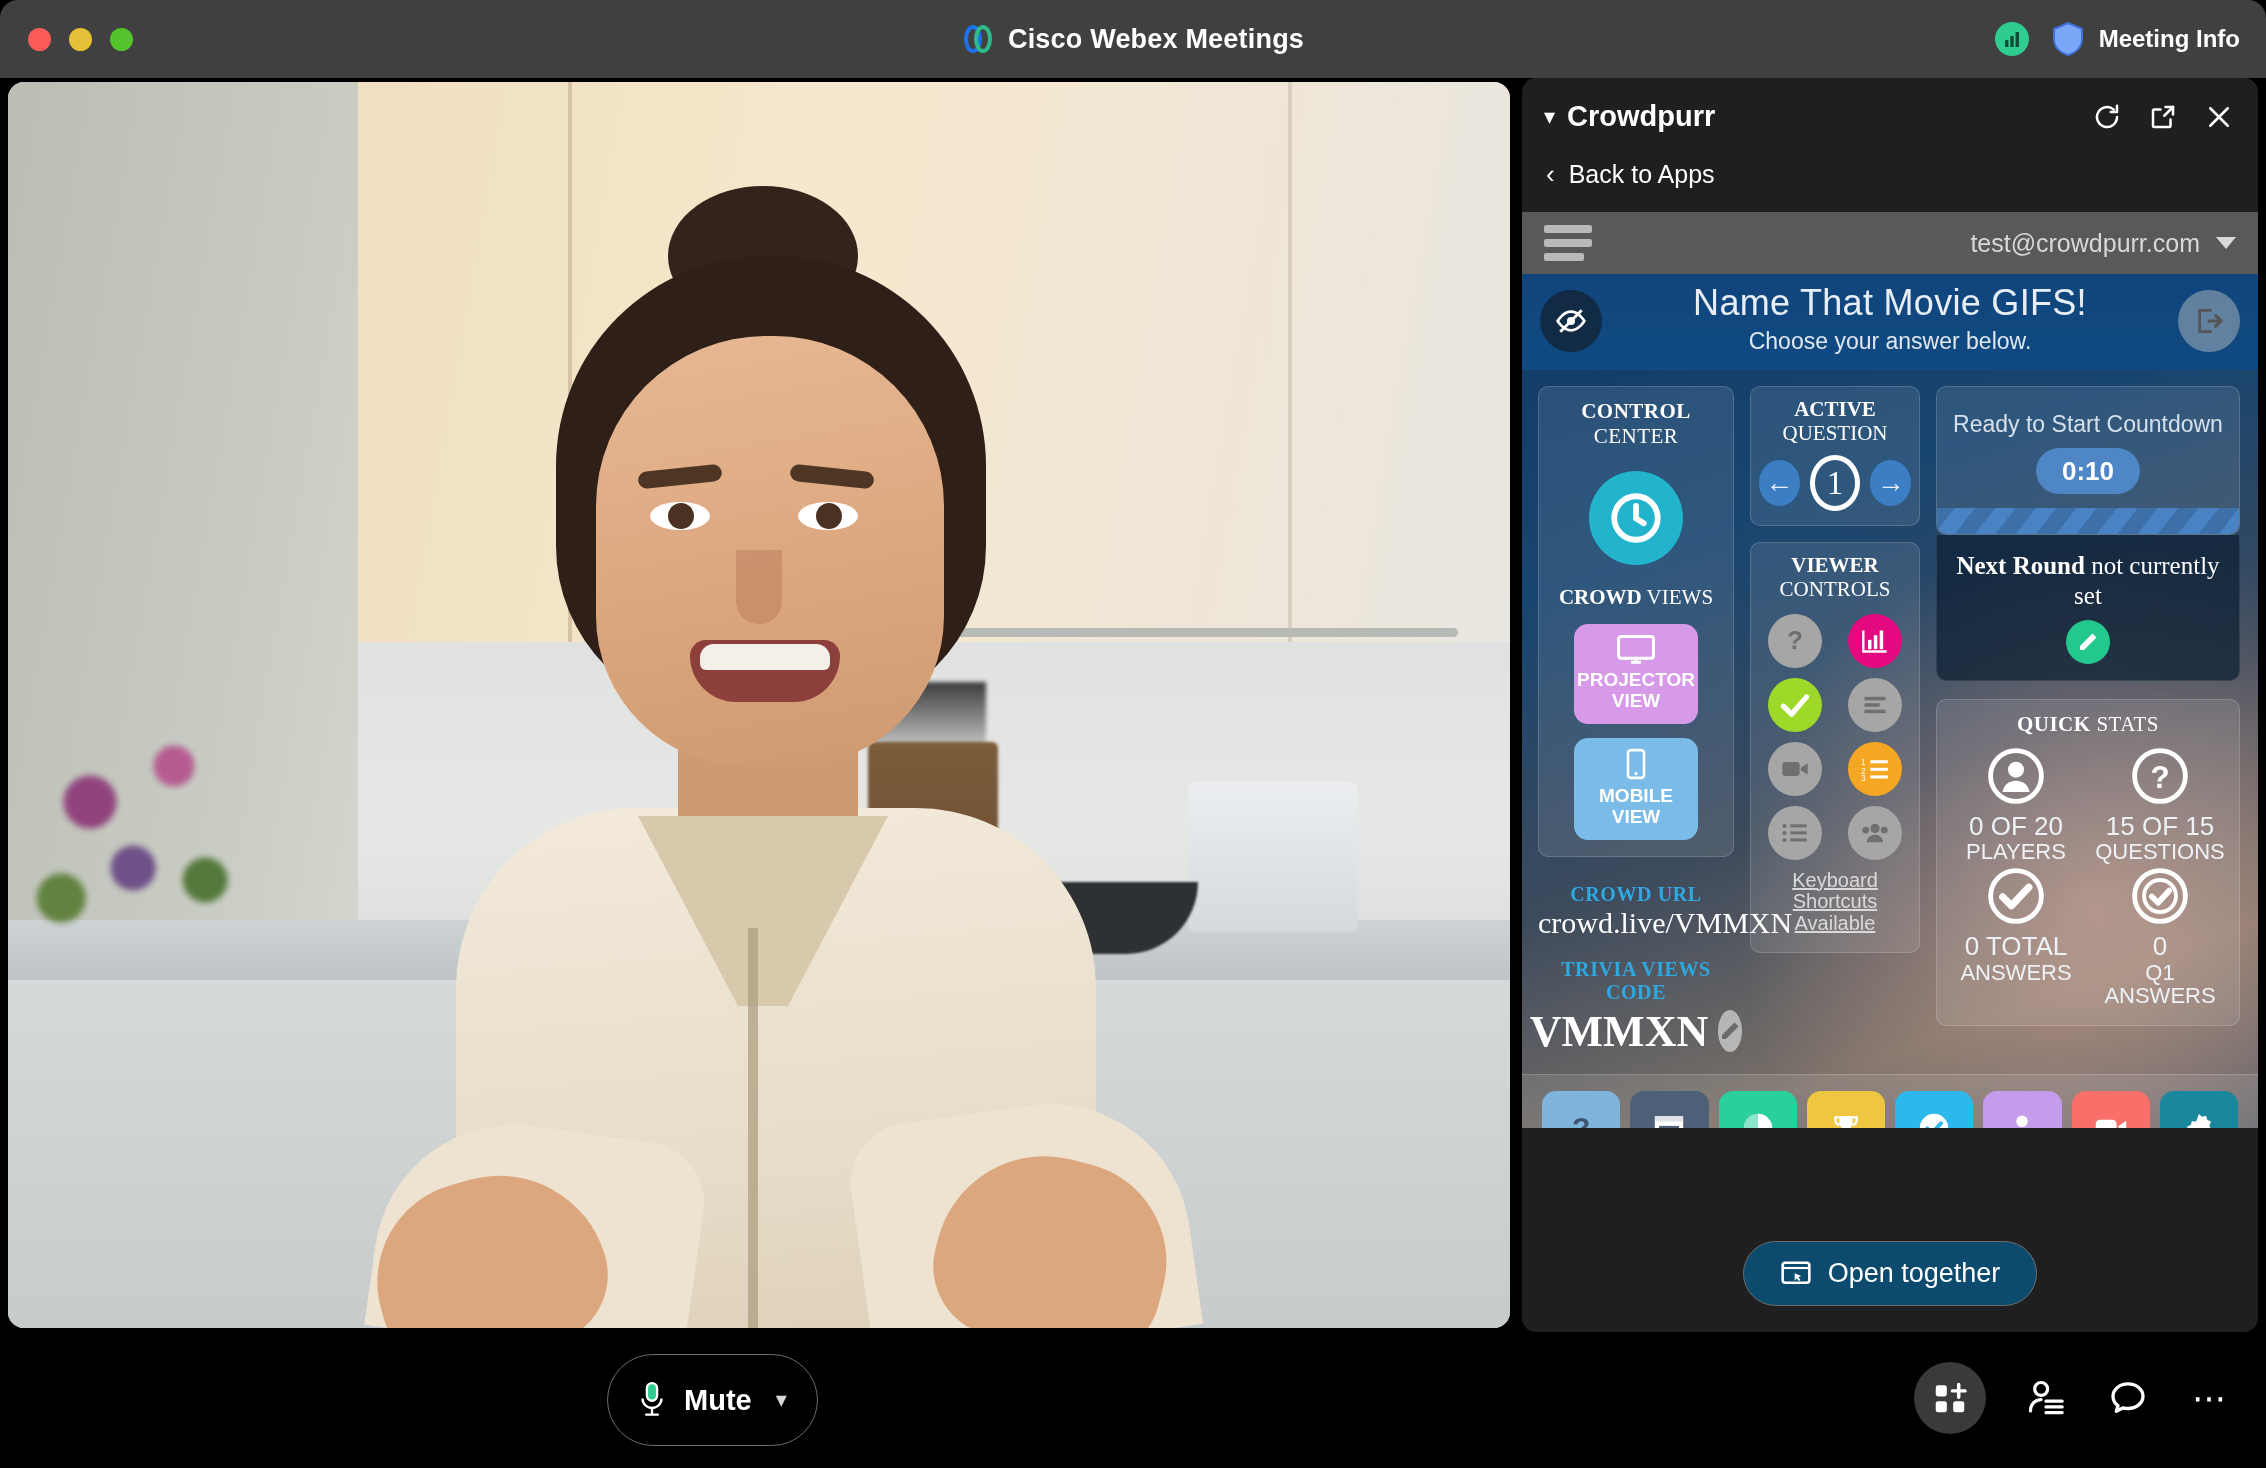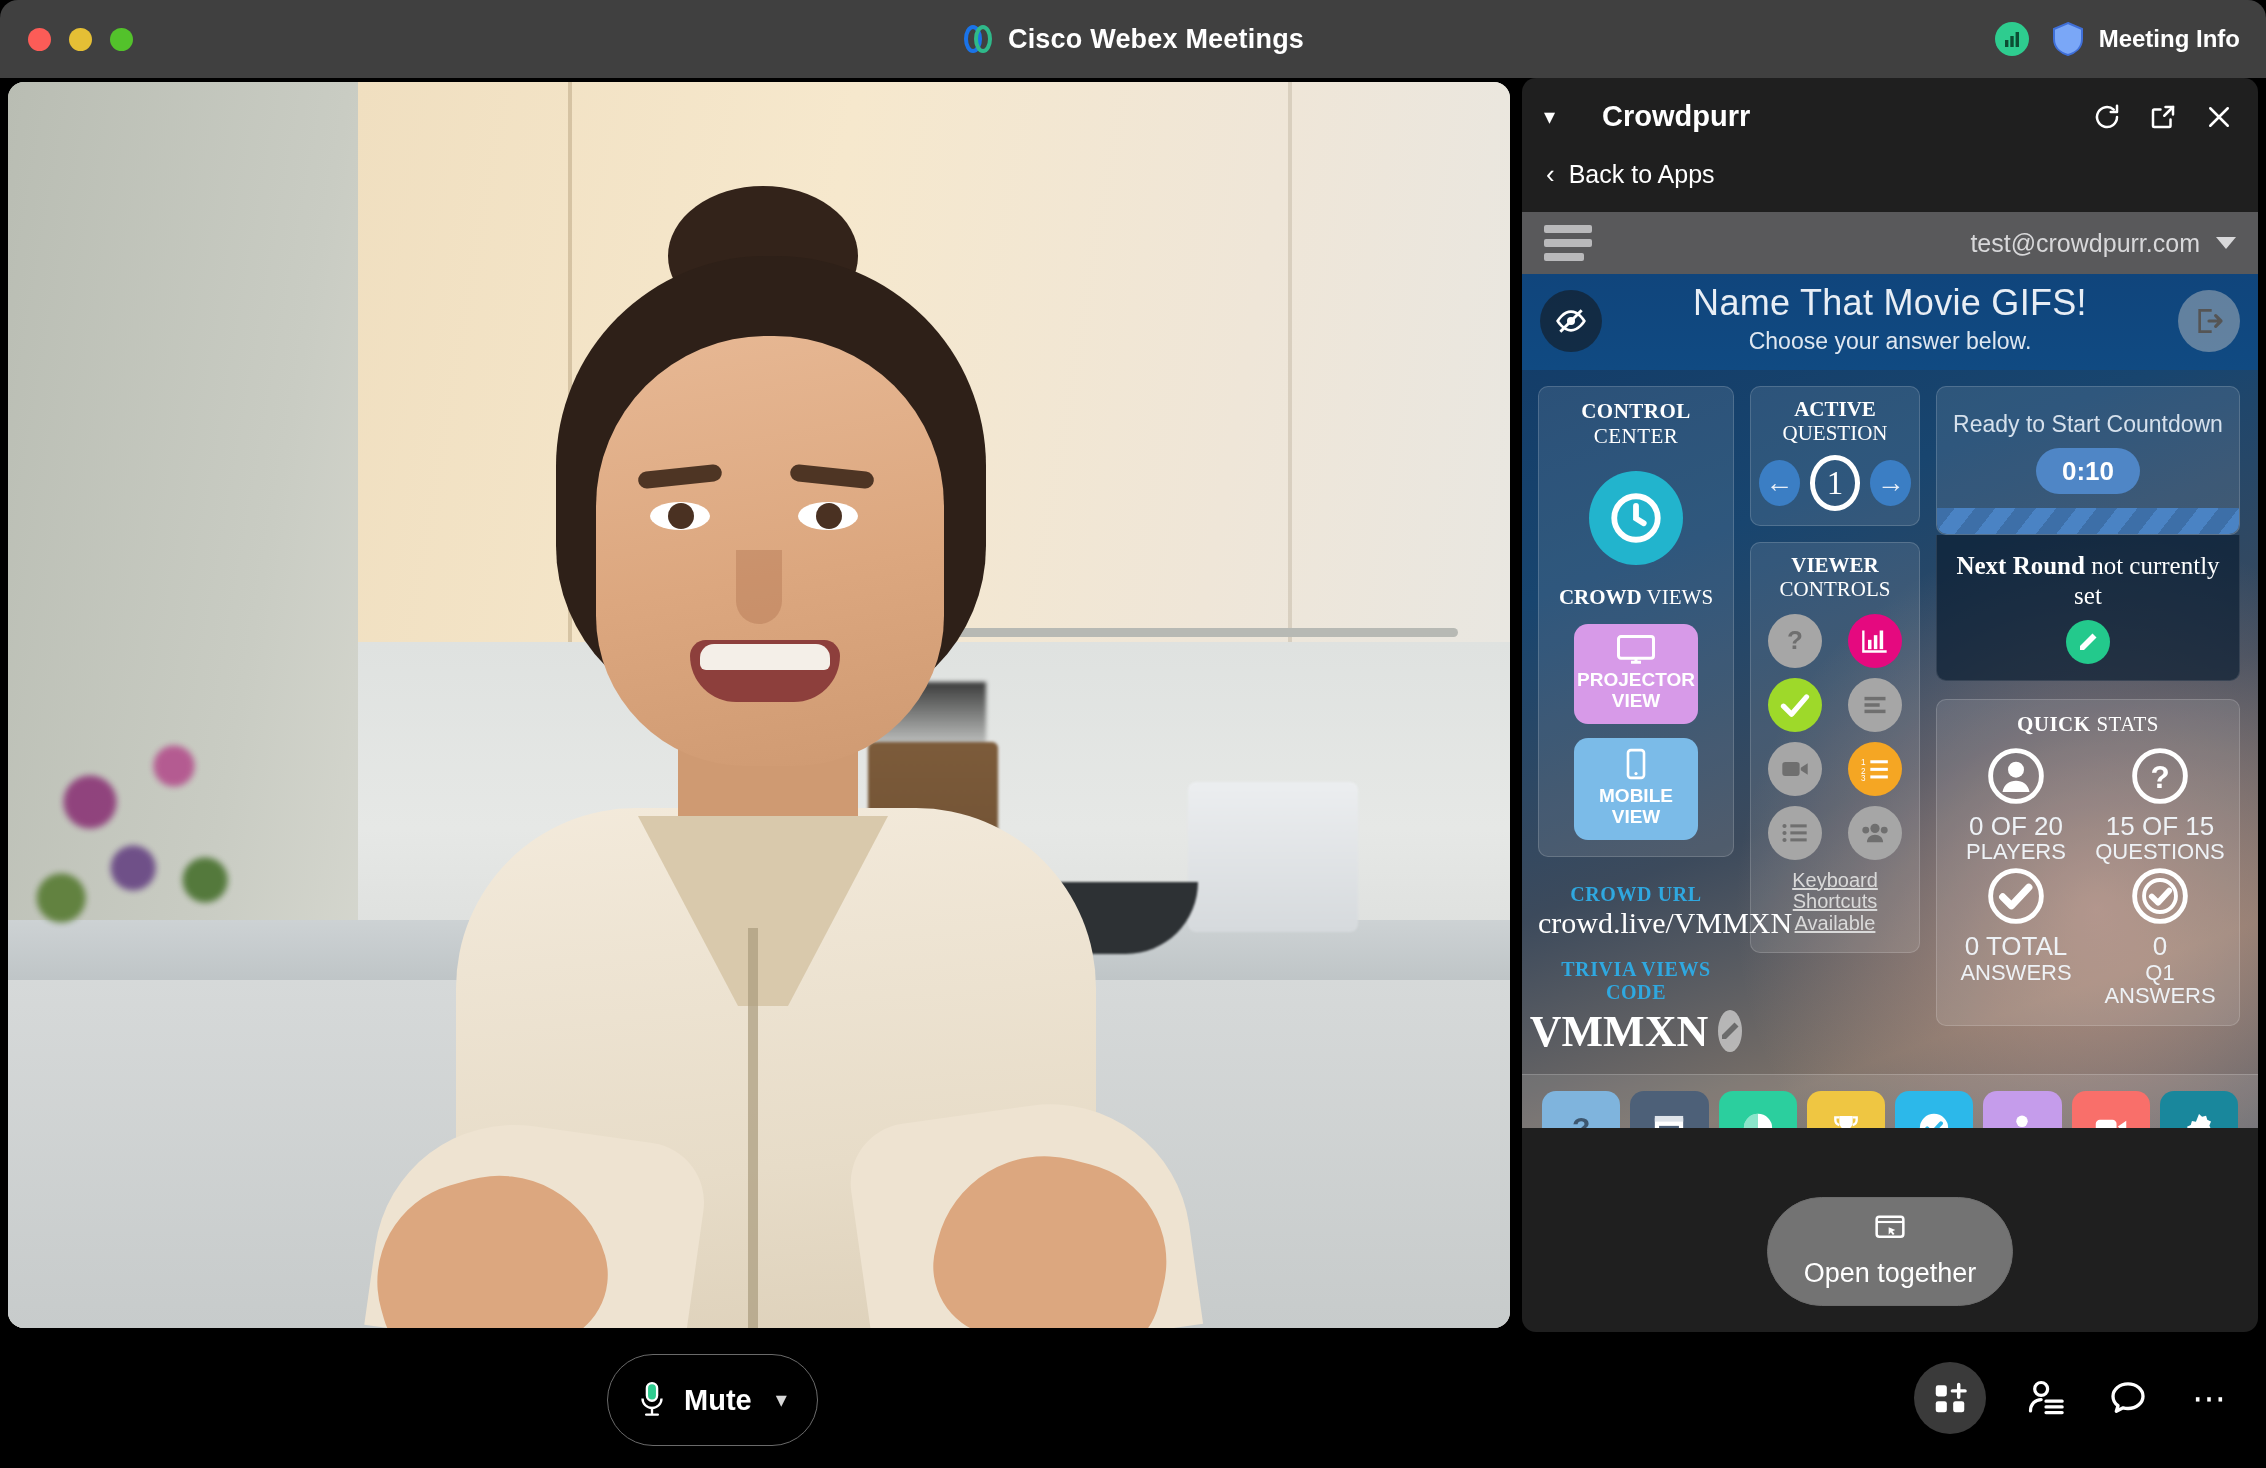--- a/index.html
+++ b/index.html
@@ -131,21 +131,21 @@
   
   .panel {
     position: absolute; top: 78px; right: 8px;
     width: 736px; height: 1254px;
     background: #1f1f1f; border-radius: 14px; overflow: hidden;
   }
   .panel-head {
     display: flex; align-items: center; padding: 22px 24px 6px 22px; gap: 12px;
   }
   .chev-down { color: #fff; font-size: 22px; line-height: 1; }
-  .panel-title { color: #fff; font-size: 29px; font-weight: bold; flex: 1; margin-left: 35px; }
+  .panel-title { color: #fff; font-size: 29px; font-weight: bold; flex: 1; }
   .head-icons { display: flex; align-items: center; gap: 26px; }
   .hicon { width: 30px; height: 30px; cursor: pointer; }
   .back-row { display: flex; align-items: center; gap: 14px; padding: 20px 0 22px 24px; }
   .back-chev { color: #fff; font-size: 26px; }
   .back-text { color: #fff; font-size: 25px; }
 
   .app-frame { position: relative; width: 736px; height: 916px; overflow: hidden; background: #fdba74; }
 
   .cp-topbar {
     height: 62px; background: #59595b; display: flex; align-items: center;
@@ -253,21 +253,21 @@
     background: rgba(255,255,255,.10); border-top: 1px solid rgba(255,255,255,.18);
     padding: 16px 20px 0; display: flex; gap: 10px; }
   .tab { flex: 1; height: 74px; border-radius: 14px 14px 4px 4px; display: flex;
     align-items: center; justify-content: center; }
   .tabunderline { position: absolute; left: 20px; right: 20px; bottom: 8px; height: 10px;
     background: #6ba4d8; border-radius: 3px; }
 
   
   .open-row { position: absolute; left: 0; right: 0; bottom: 26px; display: flex; justify-content: center; }
   .open-btn { display: flex; align-items: center; gap: 16px; padding: 16px 36px;
-    border: 1px solid #6d6d6d; border-radius: 999px; background: #737373; color: #fff; font-size: 27px; flex-direction: column; }
+    border: 1px solid #6d6d6d; border-radius: 999px; background: #0c4a6e; color: #fff; font-size: 27px; }
 
   
   .toolbar { position: absolute; left: 0; right: 0; bottom: 0; height: 136px; background: #000; }
   .tb-center { position: absolute; left: 560px; top: 22px; display: flex; align-items: center; gap: 26px; flex-direction: column; }
   .pill { display: flex; align-items: center; gap: 18px; height: 92px; padding: 0 30px;
     border: 1px solid #6a6a6a; border-radius: 46px; color: #fff; font-size: 29px; font-weight: bold; }
   .pill .chev { font-size: 22px; font-weight: normal; color: #d8d8d8; margin-left: 6px; }
   .circ { width: 78px; height: 78px; border-radius: 50%; border: 1px solid #6a6a6a;
     display: flex; align-items: center; justify-content: center; }
   .circ.end { background: #e62c3b; border-color: #e62c3b; }

